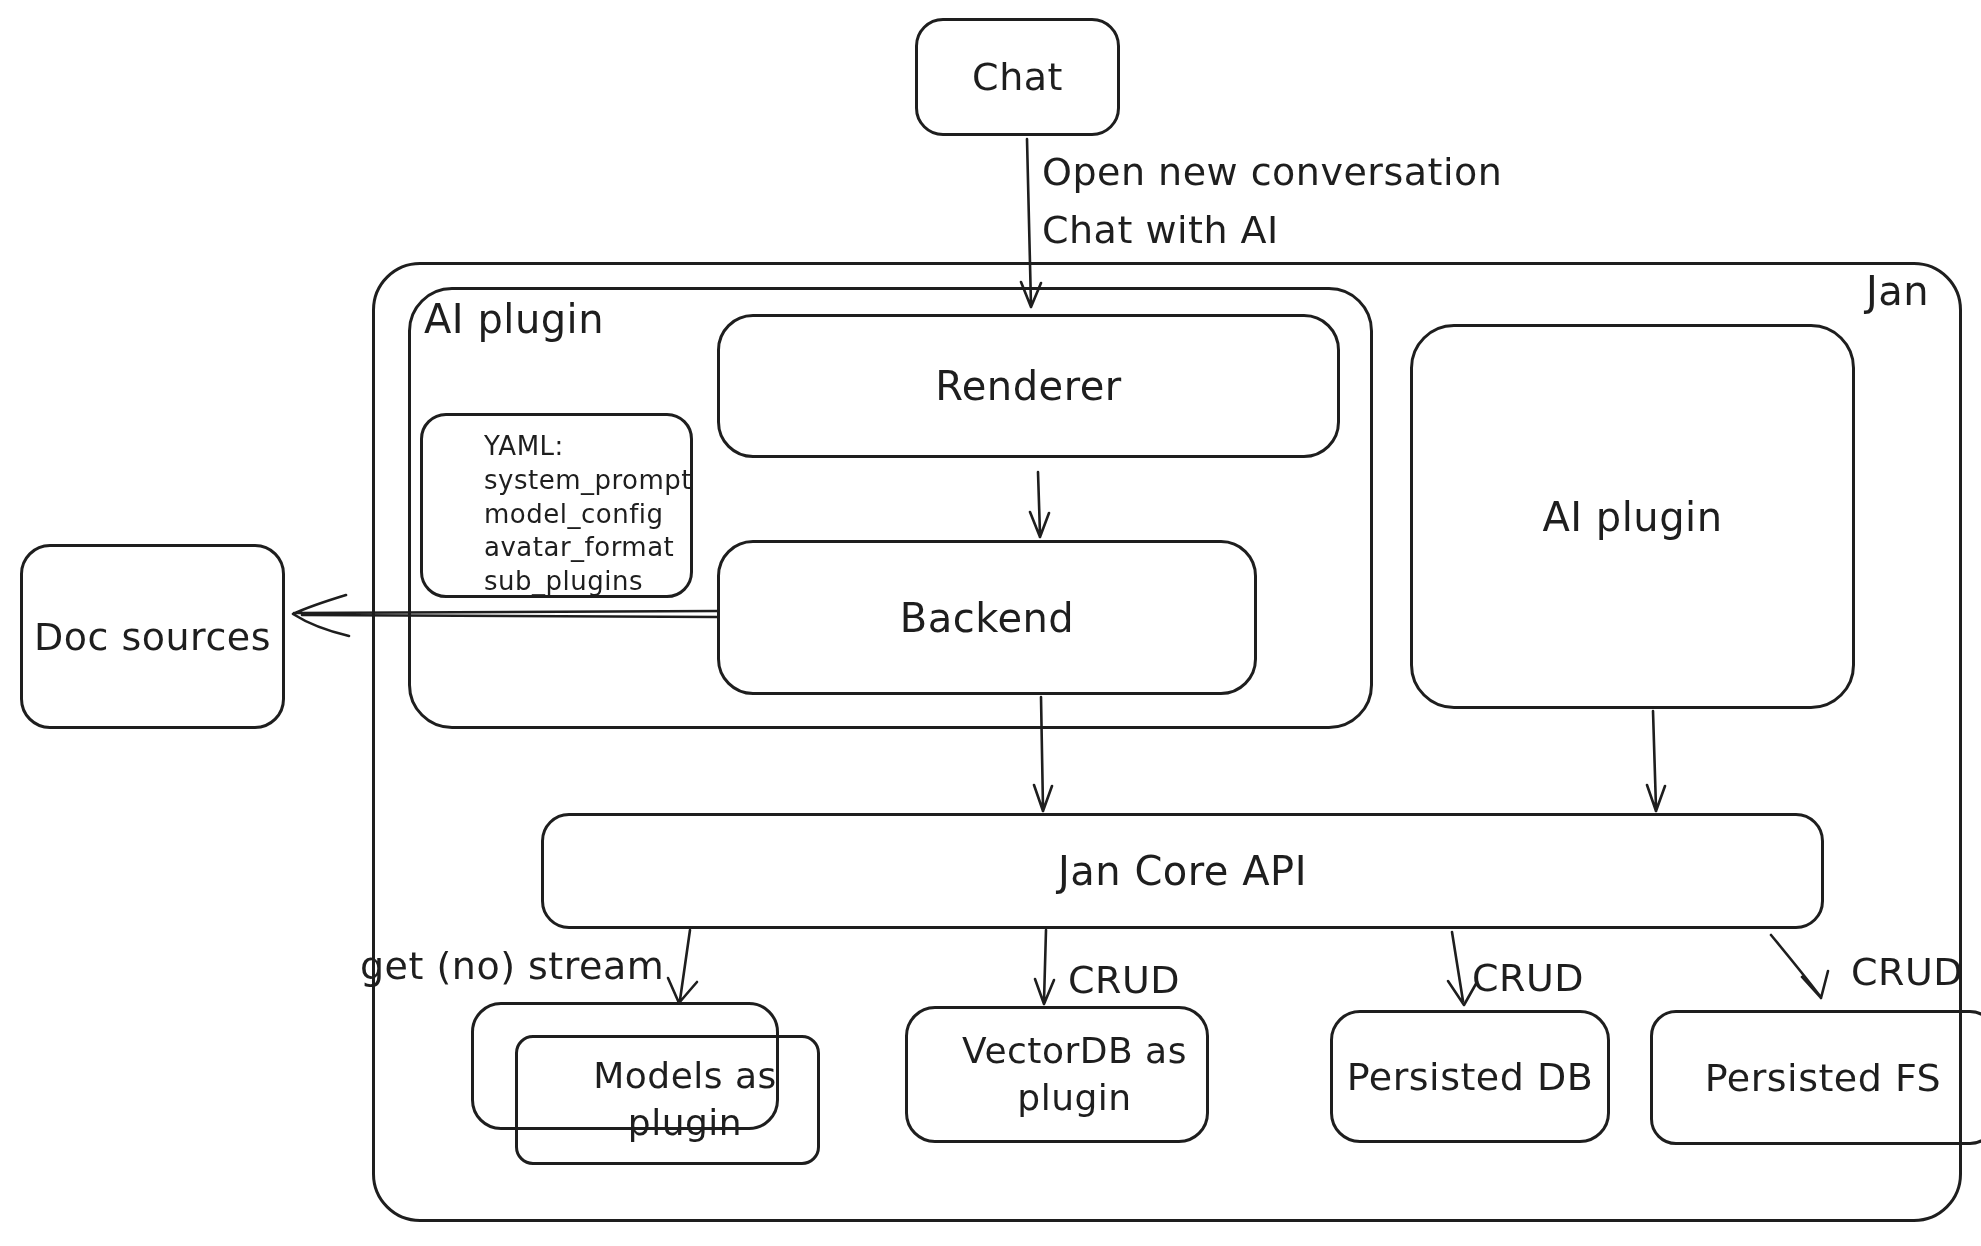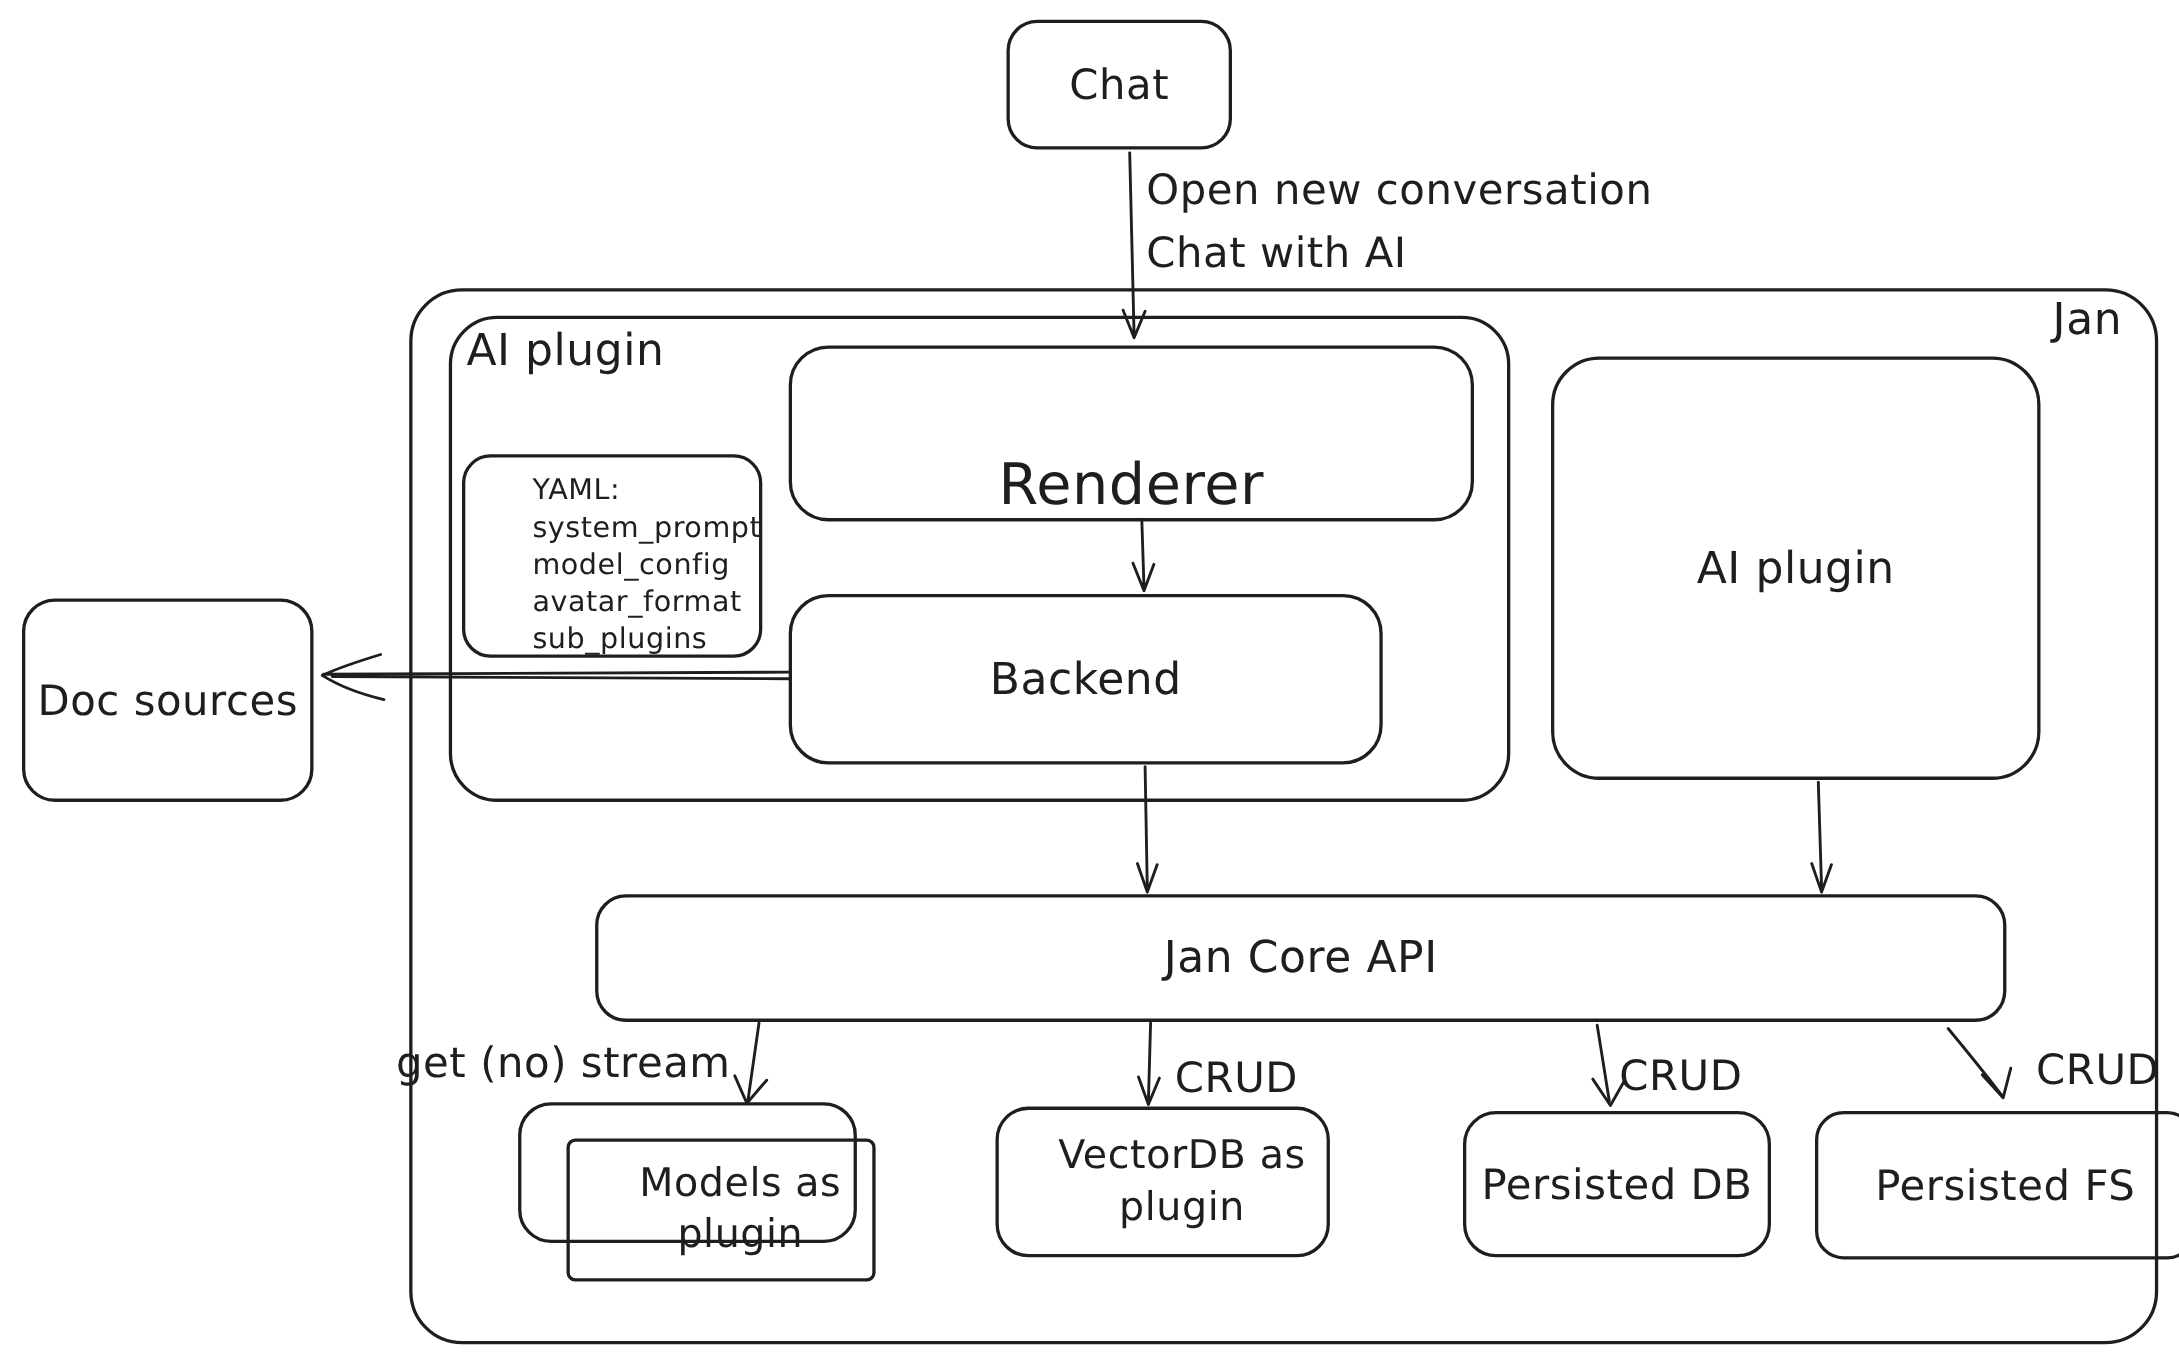--- a/index.html
+++ b/index.html
@@ -21,30 +21,30 @@
     justify-content:center;
     text-align:center;
     letter-spacing:0.5px;
   }
   .box .multiline{line-height:1.3;margin-left:35px;}
   .box .multiline span{display:block;}
 
   #user-box{left:915px;top:18px;width:205px;height:118px;border-radius:28px;font-size:38px;}
   #jan-box{left:372px;top:262px;width:1590px;height:960px;border-radius:48px;}
   #ai-plugin-group{left:408px;top:287px;width:965px;height:442px;border-radius:44px;}
-  #renderer-box{left:717px;top:314px;width:623px;height:160px;border-radius:36px;font-size:52px;align-items:flex-end;}
+  #renderer-box{left:717px;top:314px;width:623px;height:144px;border-radius:36px;font-size:40px;}
   #yaml-box{left:420px;top:413px;width:273px;height:185px;border-radius:26px;
     align-items:flex-start;justify-content:flex-start;text-align:left;
     padding:14px 8px 0 26px;font-size:26px;line-height:1.27;}
   #backend-box{left:717px;top:540px;width:540px;height:155px;border-radius:36px;font-size:40px;}
   #ai-plugin-right-box{left:1410px;top:324px;width:445px;height:385px;border-radius:44px;font-size:40px;}
   #jan-core-api-box{left:541px;top:813px;width:1283px;height:116px;border-radius:28px;font-size:40px;}
   #doc-sources-box{left:20px;top:544px;width:265px;height:185px;border-radius:30px;font-size:38px;}
   #models-back-box{left:471px;top:1002px;width:308px;height:128px;border-radius:30px;}
-  #models-front-box{left:515px;top:1035px;width:281px;height:130px;border-radius:8px;font-size:36px;background:transparent;}
+  #models-front-box{left:515px;top:1035px;width:305px;height:130px;border-radius:18px;font-size:36px;background:transparent;}
   #vectordb-box{left:905px;top:1006px;width:304px;height:137px;border-radius:30px;font-size:36px;}
   #persisted-db-box{left:1330px;top:1010px;width:280px;height:133px;border-radius:30px;font-size:38px;}
   #persisted-fs-box{left:1650px;top:1010px;width:346px;height:135px;border-radius:26px;font-size:38px;}
 
   .lbl{position:absolute;white-space:nowrap;font-size:38px;letter-spacing:0.5px;}
   #lbl-jan{left:1866px;top:268px;font-size:40px;}
   #lbl-ai-plugin-group{left:424px;top:296px;font-size:40px;}
   #lbl-open-conversation{left:1042px;top:150px;}
   #lbl-chat-with-ai{left:1042px;top:208px;}
   #lbl-get-no-stream{left:360px;top:944px;}

